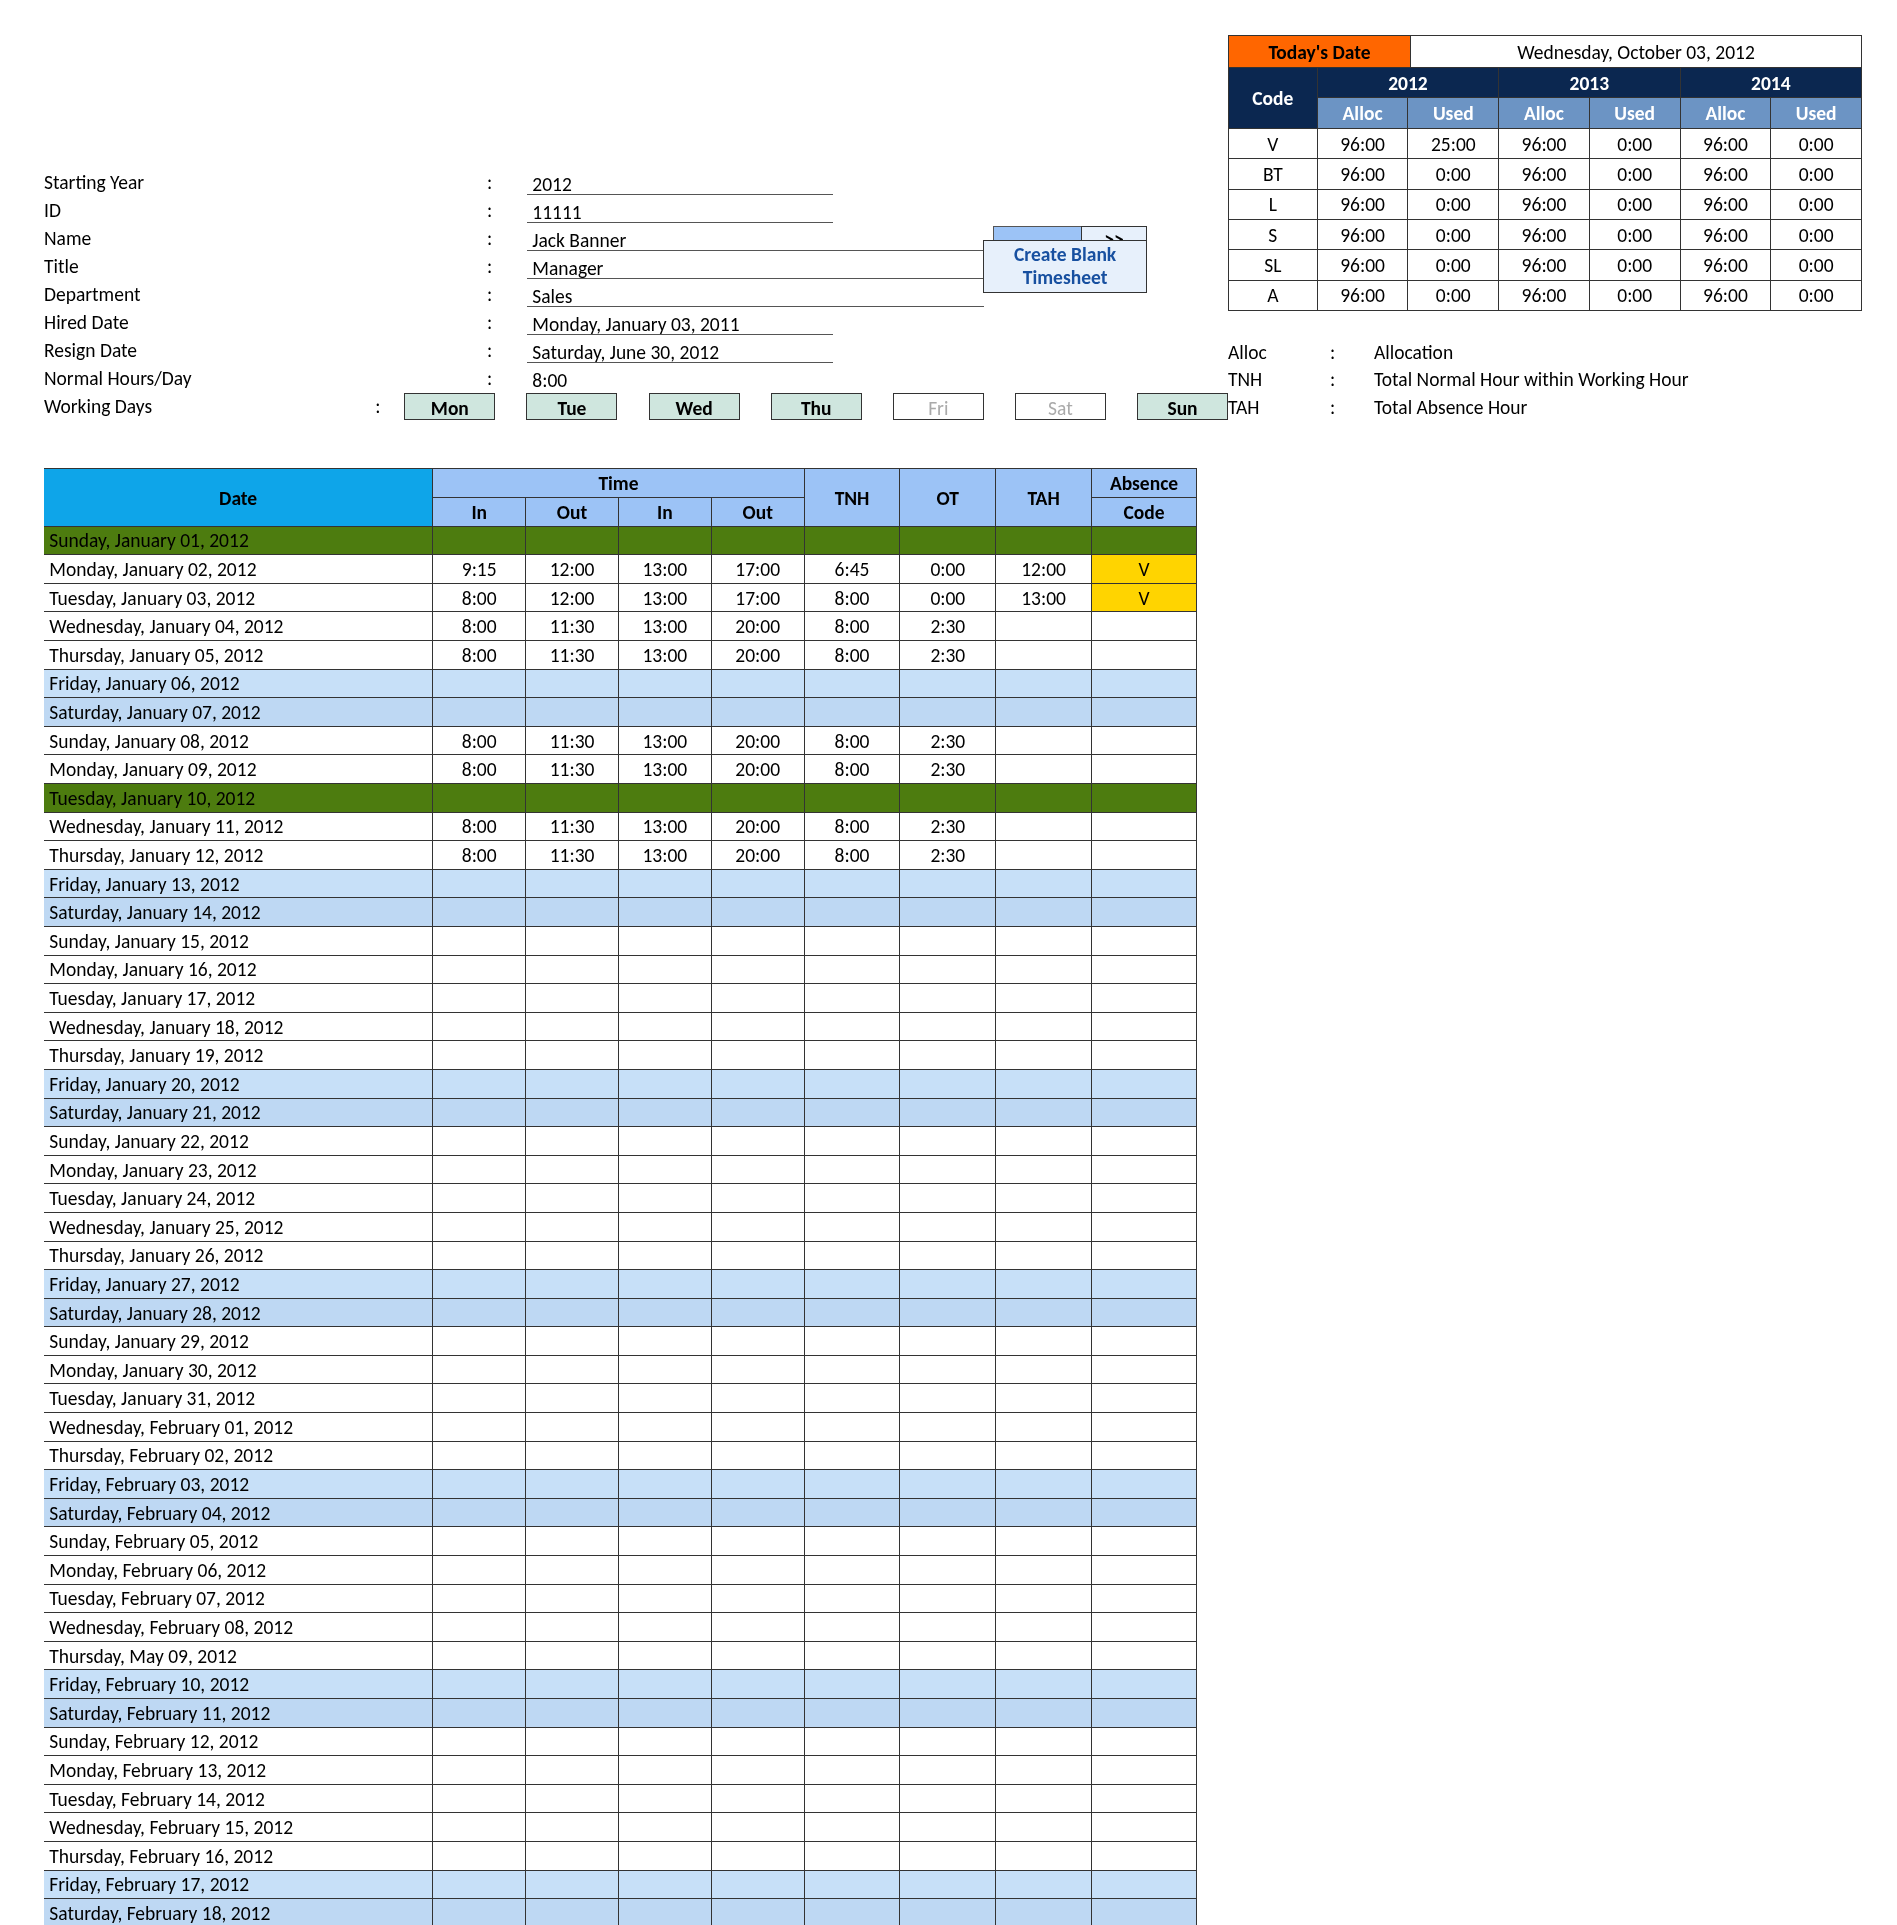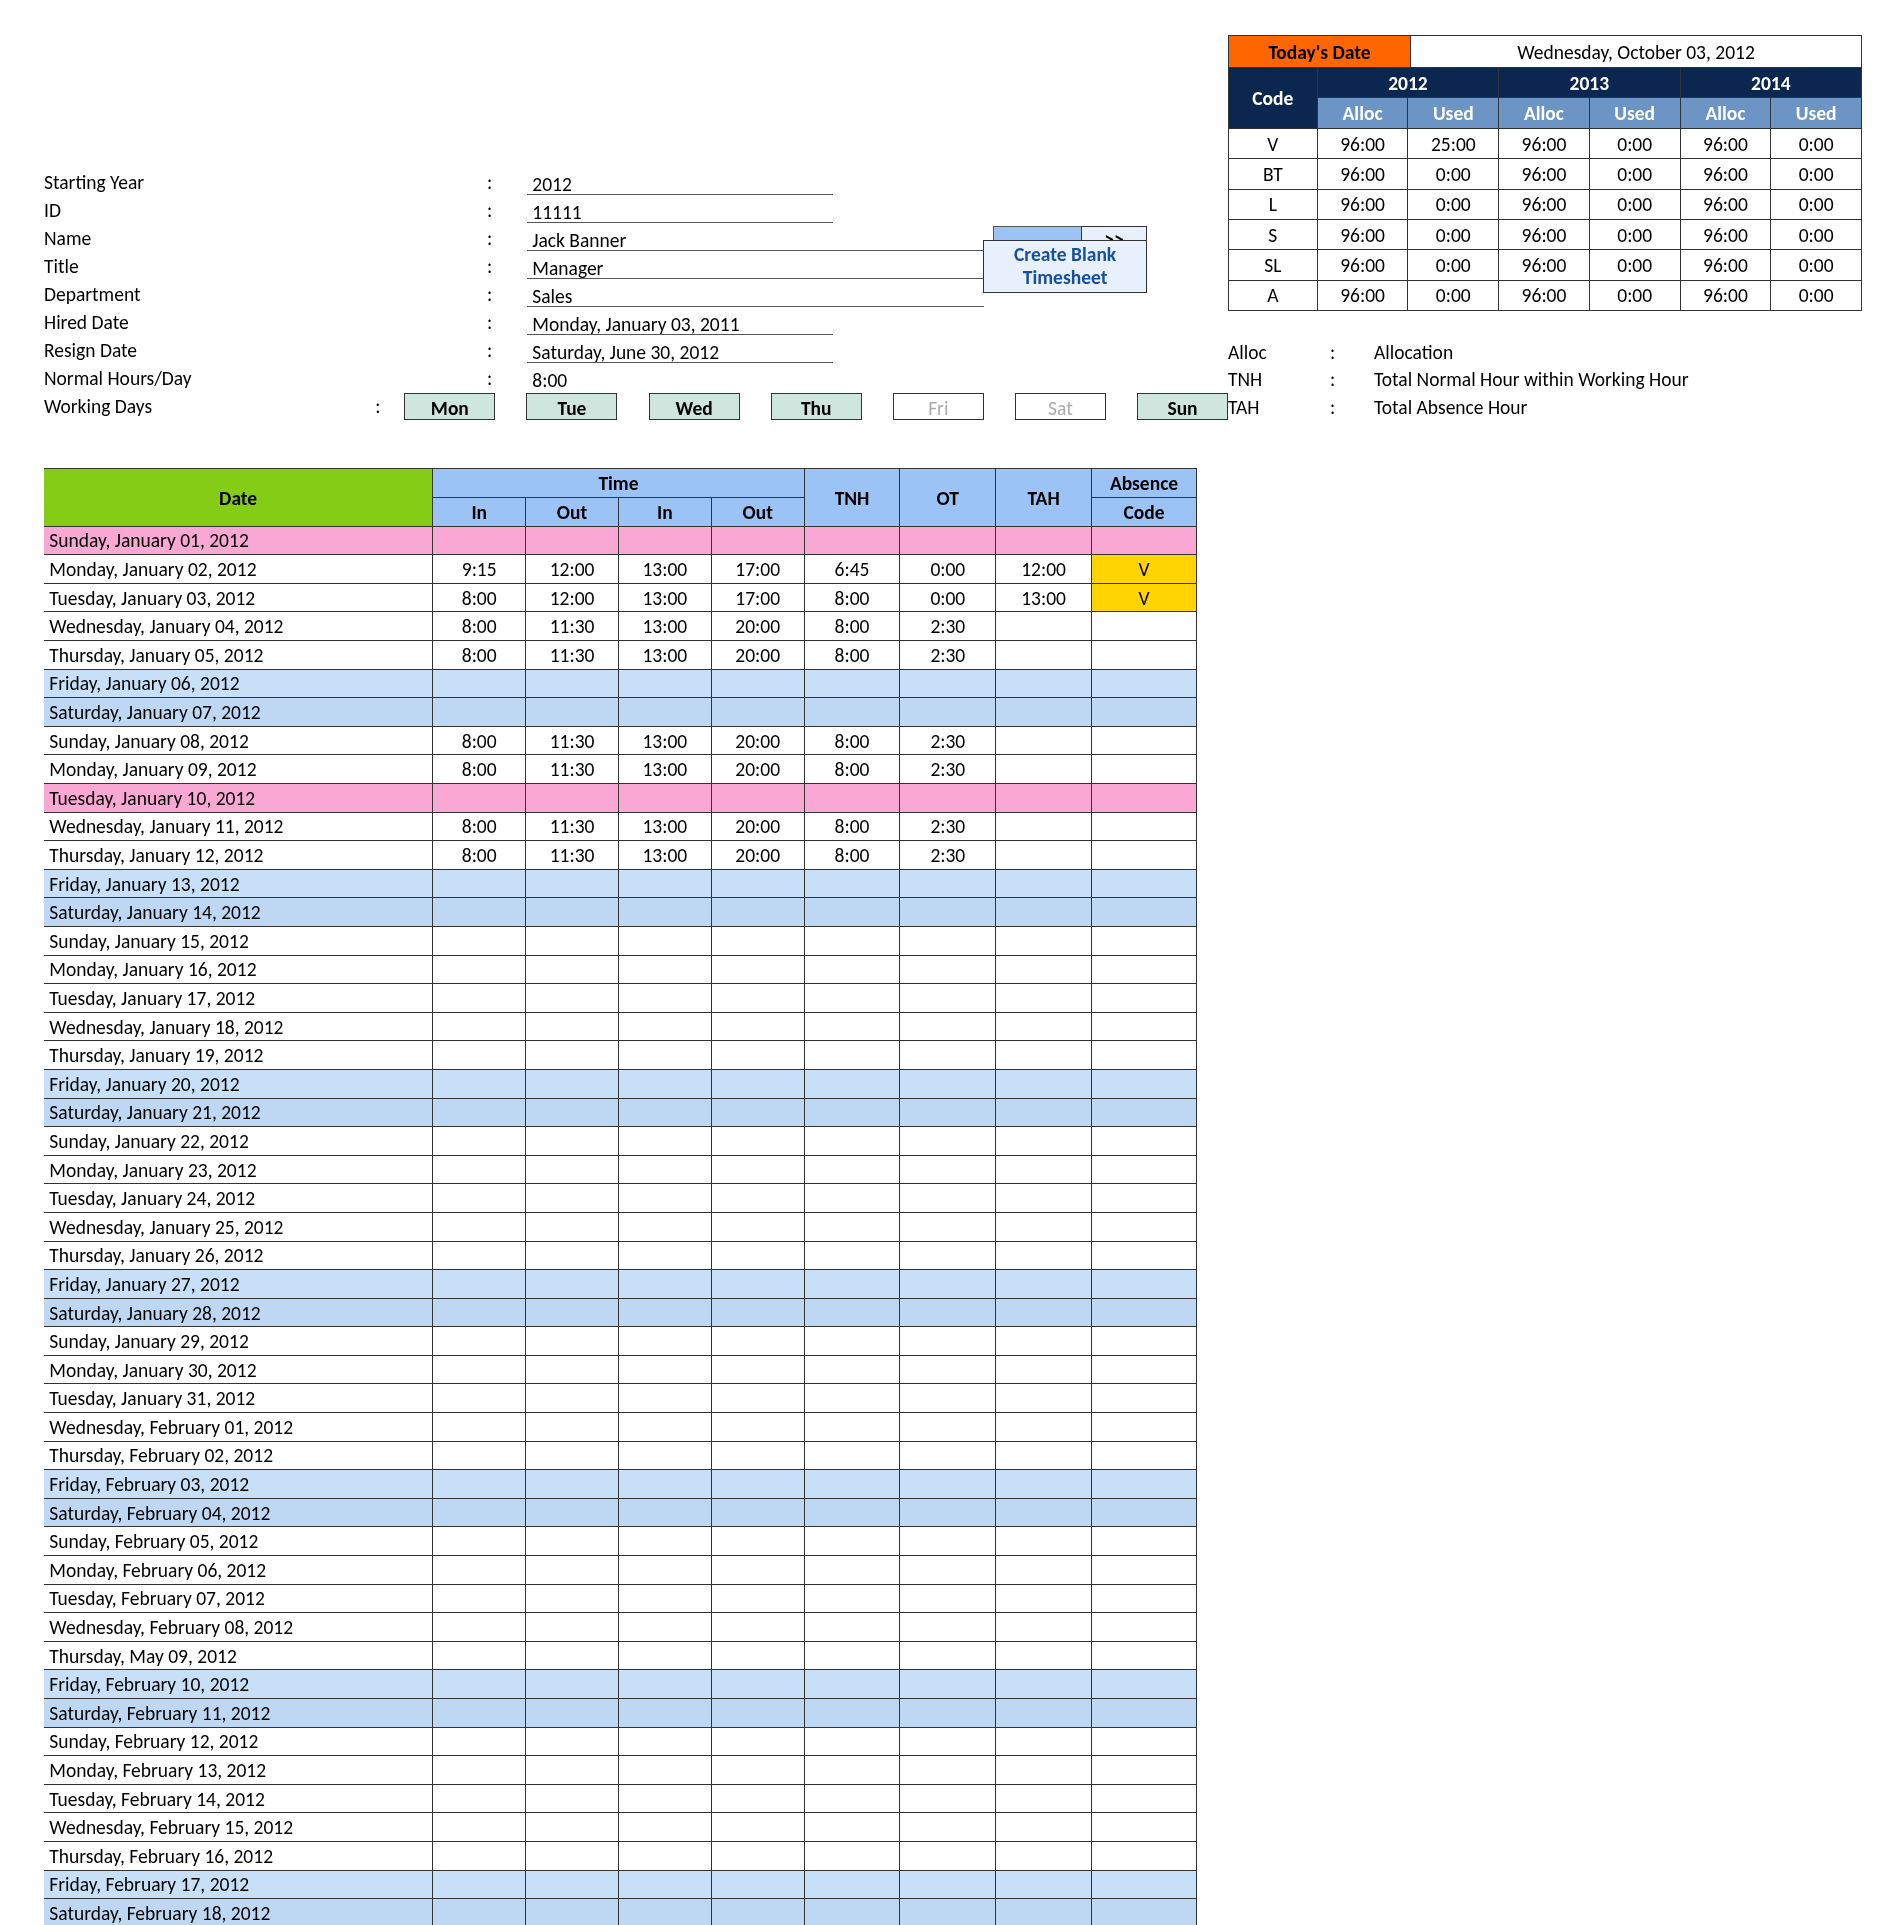--- a/index.html
+++ b/index.html
@@ -70,29 +70,29 @@
   .day.on { background:#cfe6de; color:#000;}
   .day.off{ background:#fff; color:#aaa; font-weight:normal;}
   .gap{ height:48px;}
 
   
   table.sheet{ border-collapse:collapse; width:1153px;}
   table.sheet th, table.sheet td{
     border:0.9px solid #333; padding:1.8px 5.3px; height:26.6px; font-size:19.5px;
   }
   table.sheet th{ text-align:center; }
-  .h-date{ background:#84cc16; color:#000; font-weight:bold;}
+  .h-date{ background:#0ea5e9; color:#000; font-weight:bold;}
   .h-sub { background:#9cc3f6; color:#000; font-weight:bold;}
   .datecell{ width:390px; text-align:left; border-left:none;}
   .num   { width:93px; text-align:center;}
   .numw  { width:96px; text-align:center;}
   .ac    { width:105px; text-align:center;}
   .row-fri{ background:#c7e0f8;}
   .row-sat{ background:#bed8f3;}
-  .row-sun{ background:#f9a8d4;}
+  .row-sun{ background:#4d7c0f;}
   .abs-v { background:#ffd400;}
   .noleft{ border-left:none !important;}
 </style>
 </head>
 <body>
 
 <div class="top">
   <div class="left-block" id="info-block">
       <div class="info-row">
         <div class="info-label">Starting Year</div>

